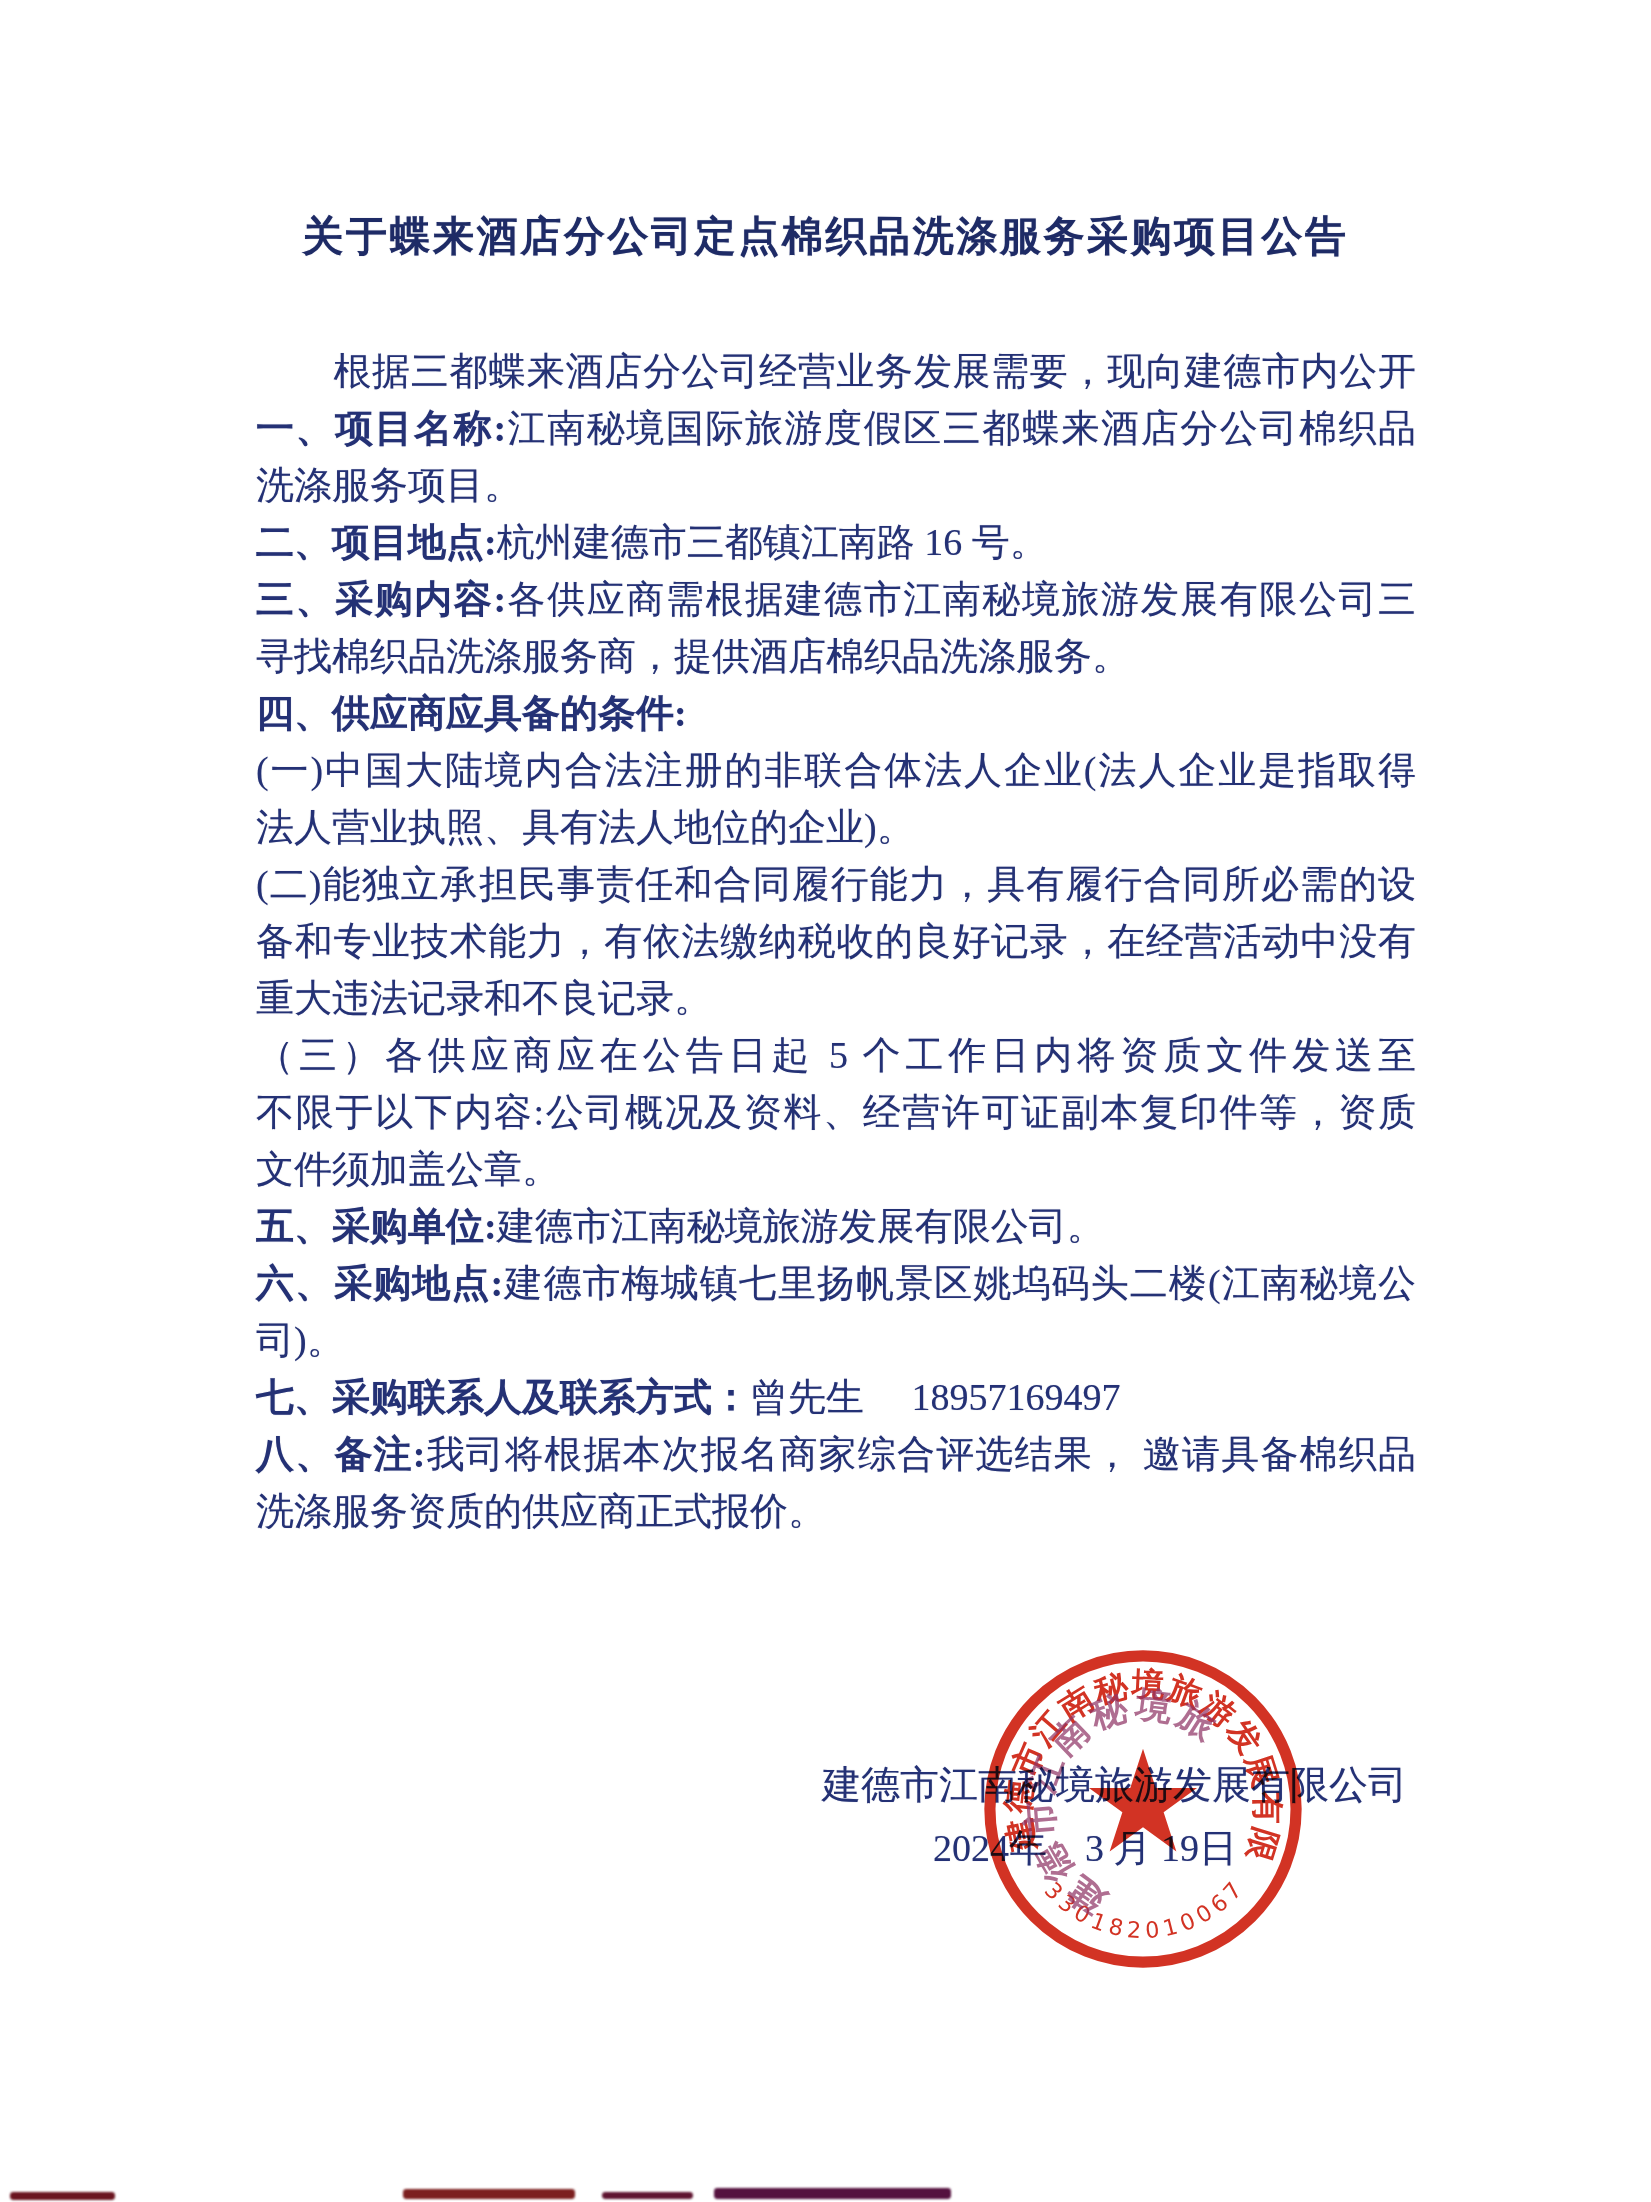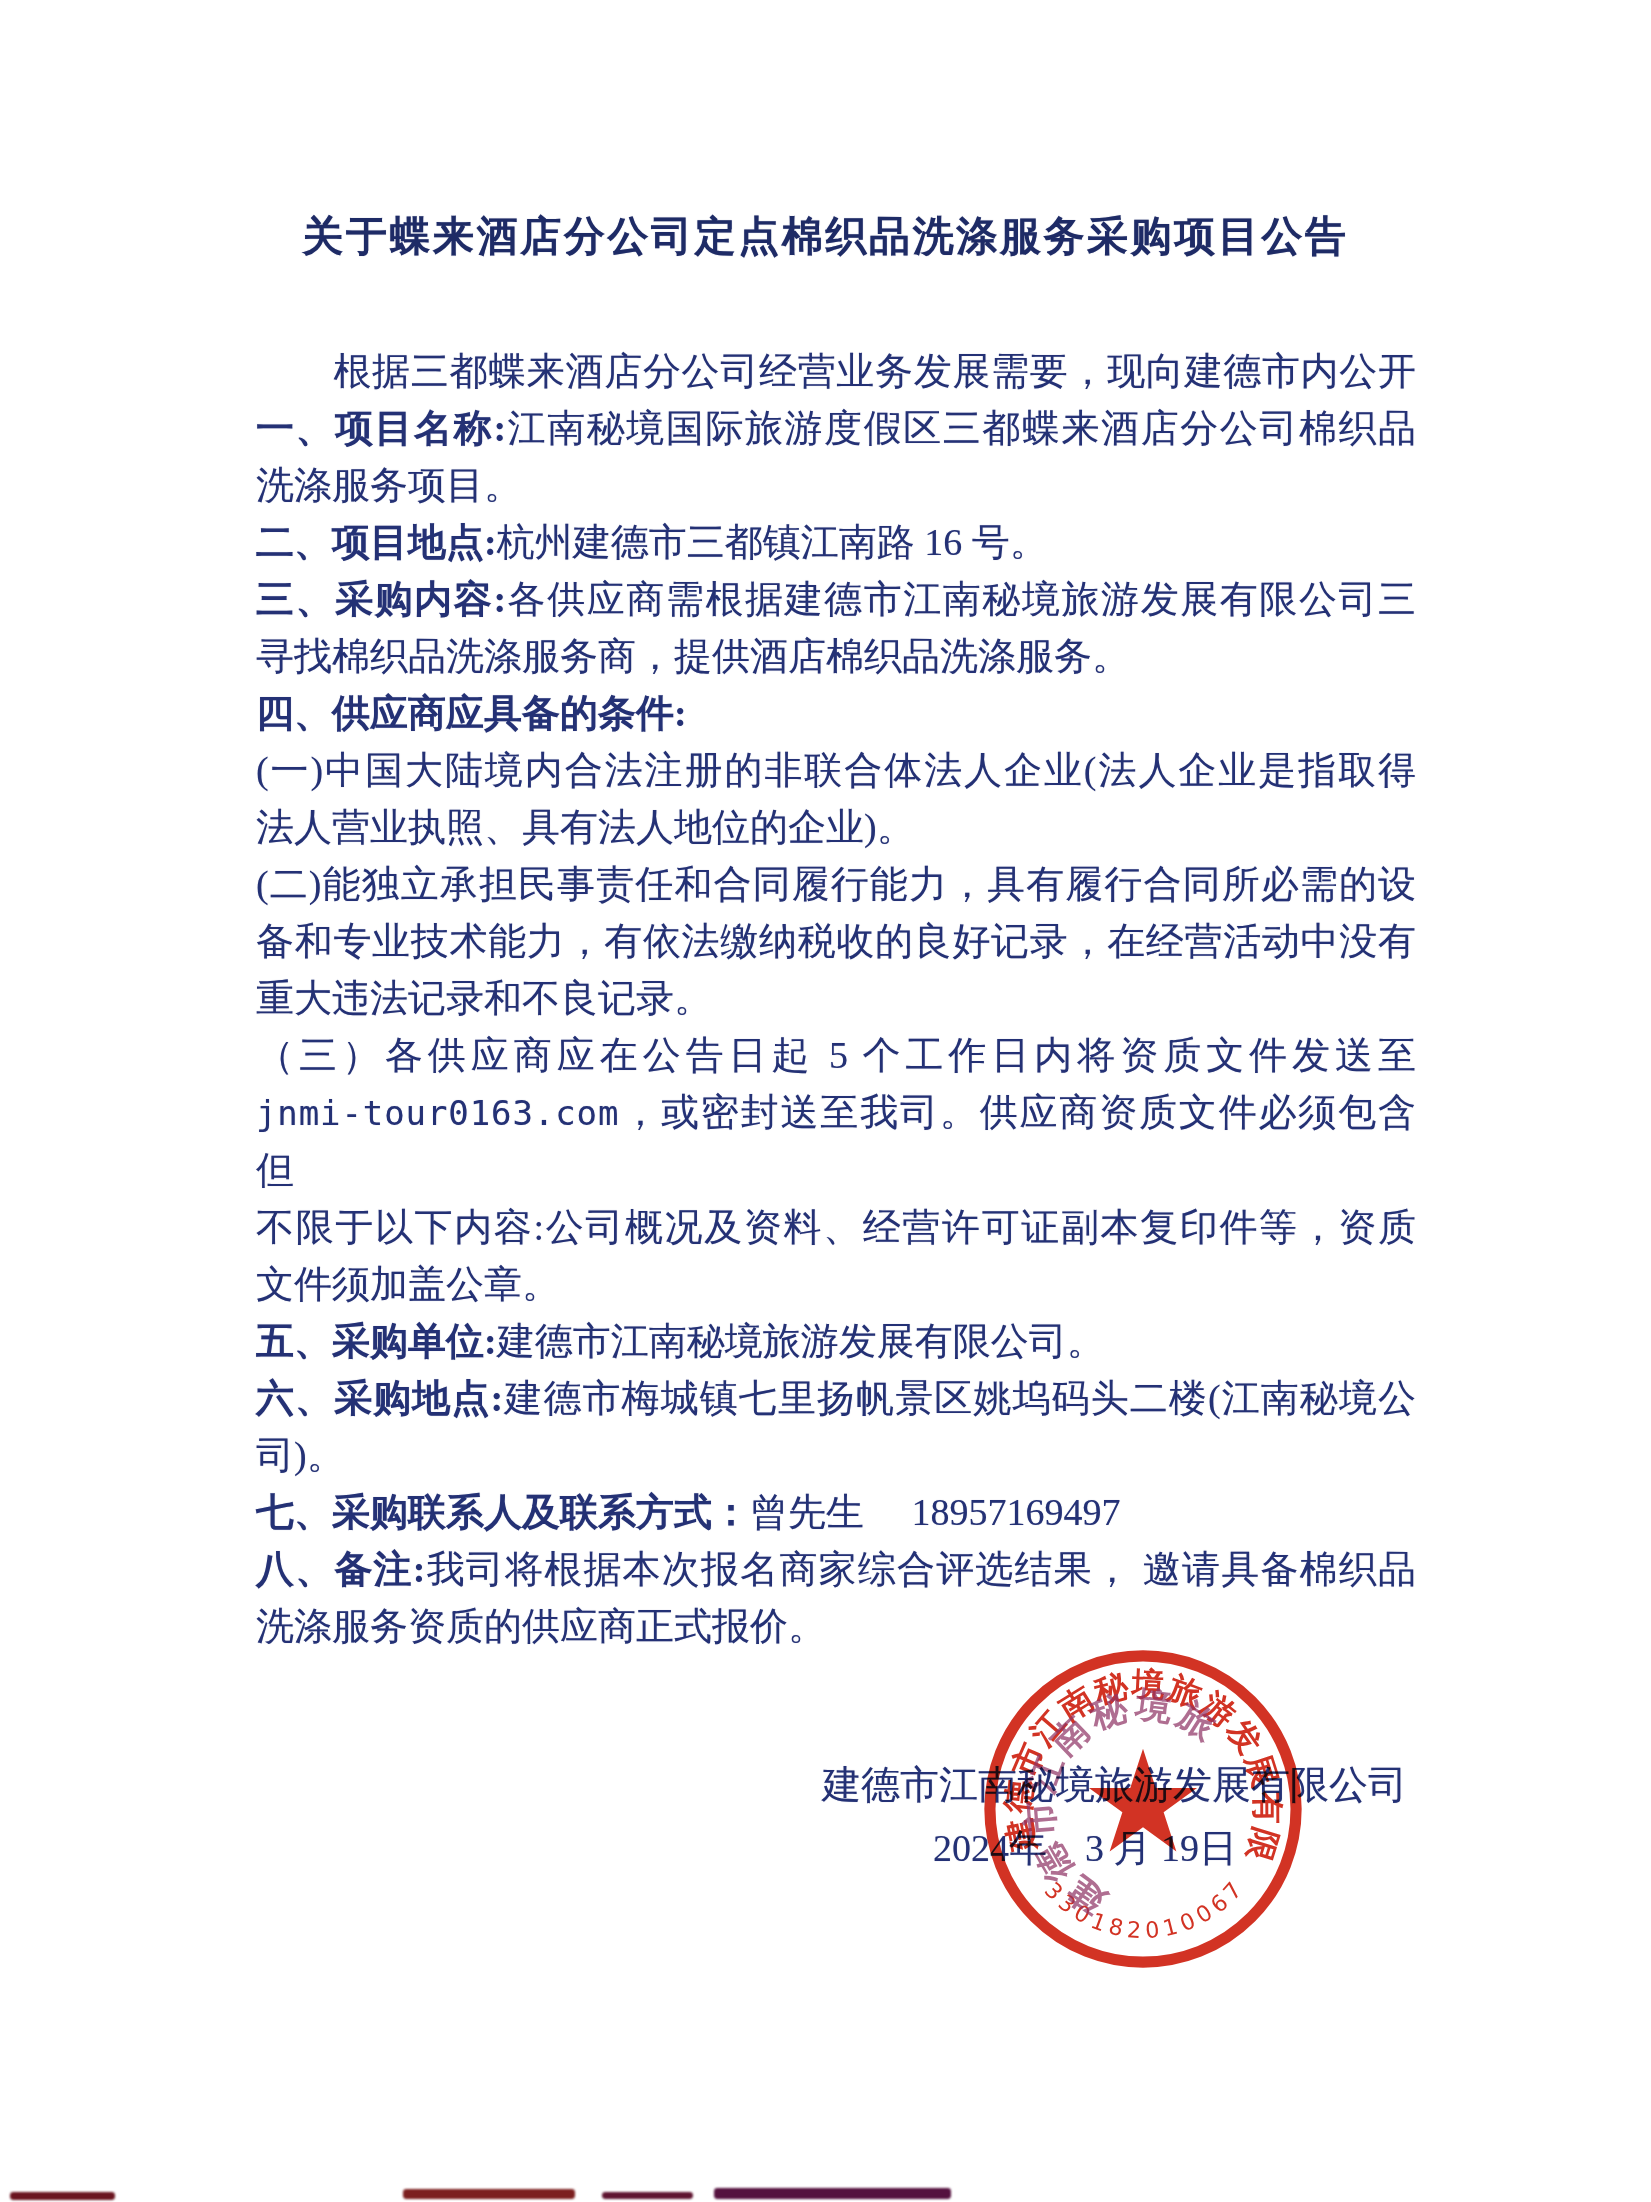--- a/index.html
+++ b/index.html
@@ -56,21 +56,20 @@
       <div class="doc-line"><span class="b">二、项目地点:</span><span>杭州建德市三都镇江南路 16 号。</span></div>
       <div class="doc-line just"><span class="b">三、采购内容:</span><span>各供应商需根据建德市江南秘境旅游发展有限公司三</span></div>
       <div class="doc-line"><span>寻找棉织品洗涤服务商，提供酒店棉织品洗涤服务。</span></div>
       <div class="doc-line"><span class="b">四、供应商应具备的条件:</span></div>
       <div class="doc-line just"><span>(一)中国大陆境内合法注册的非联合体法人企业(法人企业是指取得</span></div>
       <div class="doc-line"><span>法人营业执照、具有法人地位的企业)。</span></div>
       <div class="doc-line just"><span>(二)能独立承担民事责任和合同履行能力，具有履行合同所必需的设</span></div>
       <div class="doc-line just"><span>备和专业技术能力，有依法缴纳税收的良好记录，在经营活动中没有</span></div>
       <div class="doc-line"><span>重大违法记录和不良记录。</span></div>
       <div class="doc-line just"><span>（三）各供应商应在公告日起 5 个工作日内将资质文件发送至</span></div>
-      <div class="doc-line just"><span class="mono">jnmi-tour0163.com</span><span>，或密封送至我司。供应商资质文件必须包含但</span></div>
       <div class="doc-line just"><span>不限于以下内容:公司概况及资料、经营许可证副本复印件等，资质</span></div>
       <div class="doc-line"><span>文件须加盖公章。</span></div>
       <div class="doc-line"><span class="b">五、采购单位:</span><span>建德市江南秘境旅游发展有限公司。</span></div>
       <div class="doc-line just"><span class="b">六、采购地点:</span><span>建德市梅城镇七里扬帆景区姚坞码头二楼(江南秘境公</span></div>
       <div class="doc-line"><span>司)。</span></div>
       <div class="doc-line"><span class="b">七、采购联系人及联系方式：</span><span>曾先生　 18957169497</span></div>
       <div class="doc-line just"><span class="b">八、备注:</span><span>我司将根据本次报名商家综合评选结果， 邀请具备棉织品</span></div>
       <div class="doc-line"><span>洗涤服务资质的供应商正式报价。</span></div>
     </div>
 

